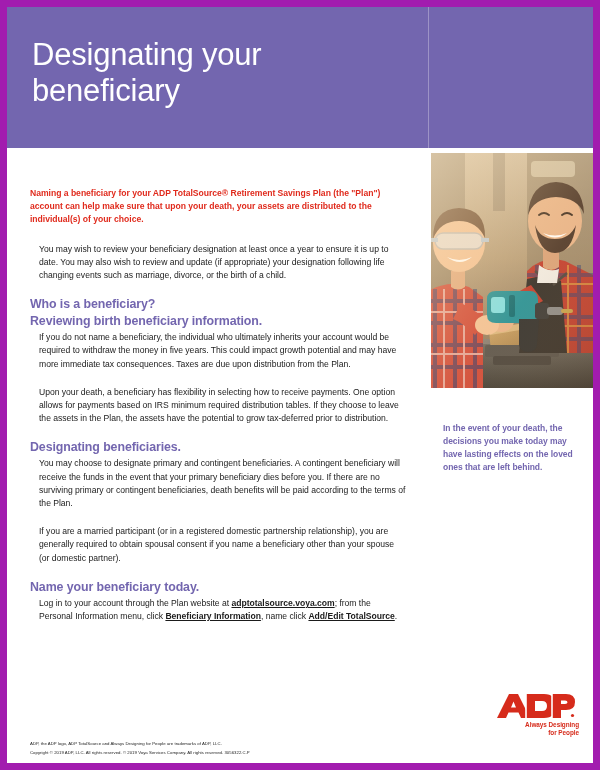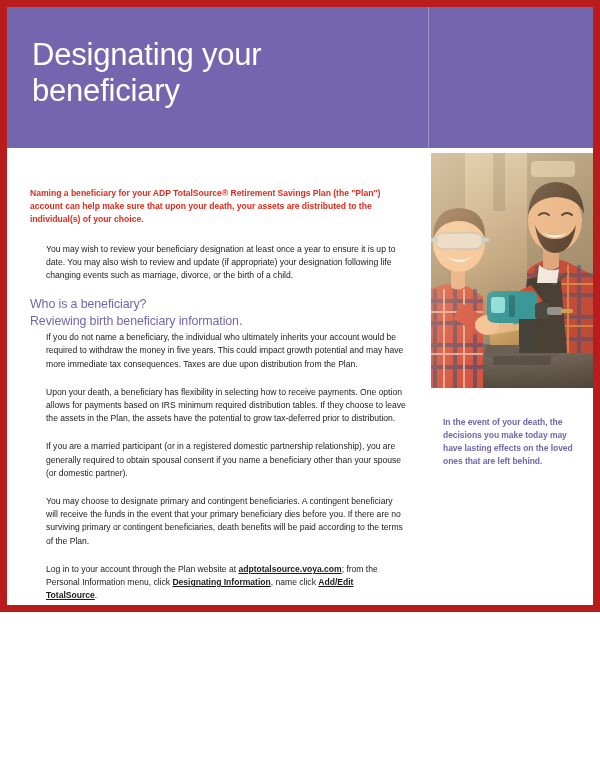--- a/index.html
+++ b/index.html
@@ -10,24 +10,24 @@
   body {
     width: 600px;
     height: 770px;
     font-family: "Liberation Sans", sans-serif;
     overflow: hidden;
   }
 
   .page {
     position: relative;
     width: 600px;
-    height: 612px;
+    height: 770px;
     box-sizing: border-box;
     background: #ffffff;
-    border: 7px solid #b91c1c;
+    border: 7px solid #a21caf;
     overflow: hidden;
   }
 
   
   .header {
     position: absolute;
     left: 0;
     top: 0;
     width: 586px;
     height: 141px;
@@ -71,29 +71,29 @@
     line-height: 13.2px;
     font-weight: bold;
     margin: 0 0 16px 0;
     letter-spacing: -0.02px;
   }
 
   p.body {
     color: #1b1b1b;
     font-size: 8.6px;
     line-height: 13.2px;
-    margin: 0 0 15px 16px;
+    margin: 0 0 15px 9px;
     letter-spacing: -0.02px;
   }
 
   h2.section {
     color: #7366af;
     font-size: 12.4px;
     line-height: 15px;
-    font-weight: normal;
+    font-weight: bold;
     margin: 12px 0 2px 0;
     letter-spacing: -0.1px;
   }
   h2.section.spaced { margin-top: 2px; }
 
   .b { font-weight: bold; text-decoration: underline; }
 
   
   .footer-legal {
     position: absolute;
@@ -124,21 +124,21 @@
     width: 162px;
     height: 235px;
     overflow: hidden;
     background: #b59a72;
   }
   .photo svg { display: block; }
 
   .photo-caption {
     position: absolute;
     left: 15px;
-    top: 268px;
+    top: 274px;
     width: 142px;
     color: #7366af;
     font-size: 8.5px;
     line-height: 13px;
     font-weight: bold;
     letter-spacing: -0.05px;
   }
 
   
   .adp-logo {
@@ -176,24 +176,26 @@
     <p class="intro">Naming a beneficiary for your ADP TotalSource® Retirement Savings Plan (the "Plan") account can help make sure that upon your death, your assets are distributed to the individual(s) of your choice.</p>
 
     <p class="body">You may wish to review your beneficiary designation at least once a year to ensure it is up to date. You may also wish to review and update (if appropriate) your designation following life changing events such as marriage, divorce, or the birth of a child.</p>
 
     <h2 class="section">Who is a beneficiary?</h2>
 
     <h2 class="section spaced">Reviewing birth beneficiary information.</h2>
     <p class="body">If you do not name a beneficiary, the individual who ultimately inherits your account would be required to withdraw the money in five years. This could impact growth potential and may have more immediate tax consequences. Taxes are due upon distribution from the Plan.</p>
     <p class="body">Upon your death, a beneficiary has flexibility in selecting how to receive payments. One option allows for payments based on IRS minimum required distribution tables. If they choose to leave the assets in the Plan, the assets have the potential to grow tax-deferred prior to distribution.</p>
 
+    <h2 class="section spaced">Designating beneficiaries.</h2>
+    <p class="body">You may choose to designate primary and contingent beneficiaries. A contingent beneficiary will receive the funds in the event that your primary beneficiary dies before you. If there are no surviving primary or contingent beneficiaries, death benefits will be paid according to the terms of the Plan.</p>
     <p class="body">If you are a married participant (or in a registered domestic partnership relationship), you are generally required to obtain spousal consent if you name a beneficiary other than your spouse (or domestic partner).</p>
-    <p class="body">You may choose to designate primary and contingent beneficiaries. A contingent beneficiary will receive the funds in the event that your primary beneficiary dies before you. If there are no surviving primary or contingent beneficiaries, death benefits will be paid according to the terms of the Plan.</p>
-
-    <p class="body"><span>Log in to your account through the Plan website at </span><span class="b">adptotalsource.voya.com</span><span>; from the Personal Information menu, click </span><span class="b">Designating Information</span><span>, name click </span><span class="b">Add/Edit TotalSource</span><span>.</span></p>
+
+    <h2 class="section spaced">Name your beneficiary today.</h2>
+    <p class="body"><span>Log in to your account through the Plan website at </span><span class="b">adptotalsource.voya.com</span><span>; from the Personal Information menu, click </span><span class="b">Beneficiary Information</span><span>, name click </span><span class="b">Add/Edit TotalSource</span><span>.</span></p>
 
   </div>
 
   <div class="footer-legal">
     <div>ADP, the ADP logo, ADP TotalSource and Always Designing for People are trademarks of ADP, LLC.</div>
     <div>Copyright © 2019 ADP, LLC. All rights reserved. © 2019 Voya Services Company. All rights reserved. 3056322.C.P</div>
   </div>
 
   <div class="right-col">
 

